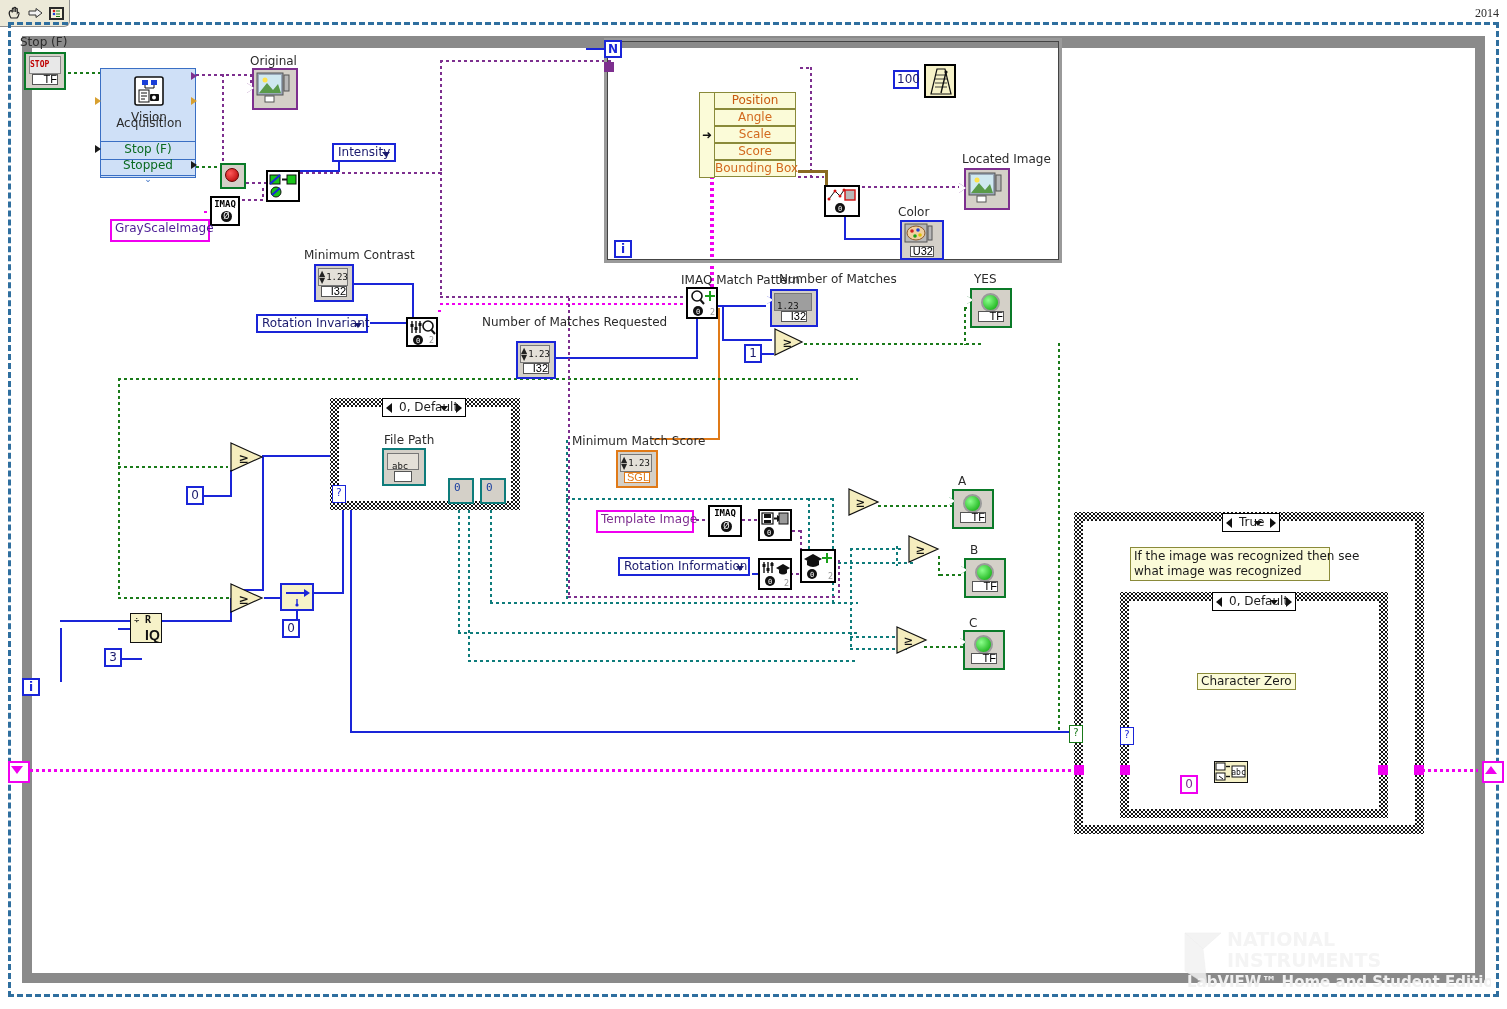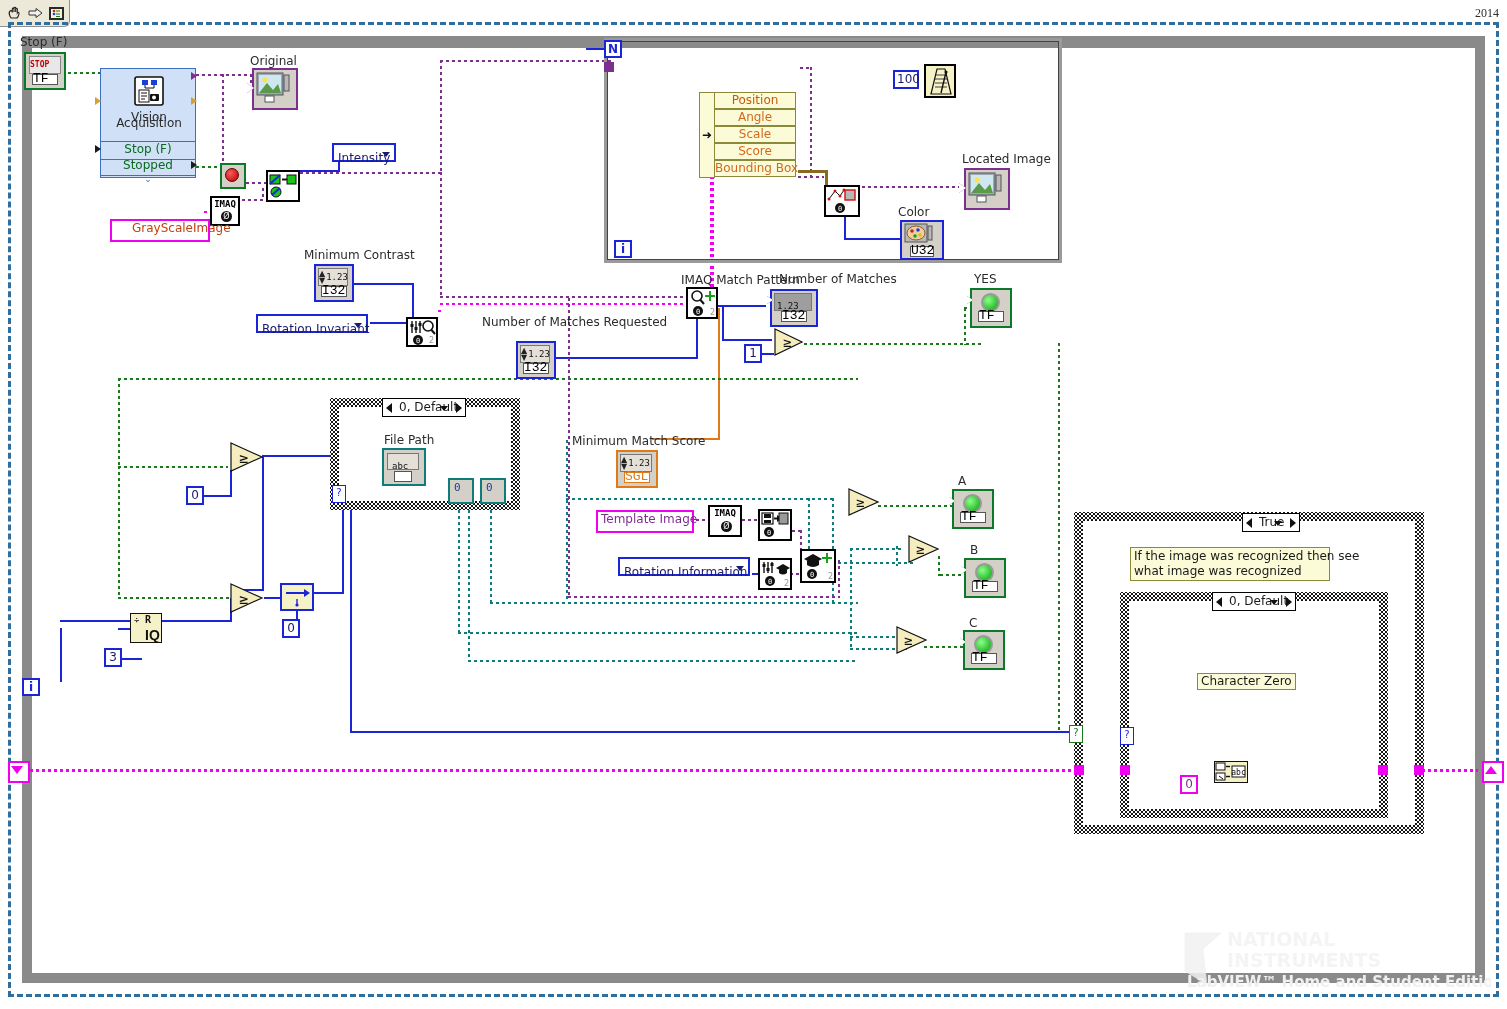--- a/index.html
+++ b/index.html
@@ -19,35 +19,35 @@
   #whileinner{left:22px;top:36px;width:1463px;height:947px;box-sizing:border-box;
               border:10px solid #8a8a8a;border-top-width:12px;background:#ffffff;}
   
   .lbl{font-size:12px;color:#2b2b2b;white-space:pre;line-height:13px;}
   .greenfr{border:2px solid #0a7a28;background:#d4d0c8;}
   .bluefr{border:2px solid #1a25d8;background:#d4d0c8;}
   .purplefr{border:2px solid #7d2f8f;background:#d4d0c8;}
   .tealfr{border:2px solid #0e7c7b;background:#d4d0c8;}
   .orangefr{border:2px solid #e07a18;background:#d4d0c8;}
   .magfr{border:2px solid #f000f0;background:#ffffff;}
-  .tt{font-size:13px;text-align:left;line-height:8px;font-family:Liberation Mono, monospace;}
+  .tt{font-size:11px;text-align:right;line-height:8px;font-family:Liberation Sans, sans-serif;}
   
   .w{position:absolute;}
   .wv{width:2px;} .wh{height:2px;}
   .blue{background:#1a25d8;} .orange{background:#e07a18;} .olive{background:#7a7a00;}
   .dotgreen{background-image:repeating-linear-gradient(90deg,#1a7a1a 0 3px,transparent 3px 6px);}
   .dotgreenv{background-image:repeating-linear-gradient(180deg,#1a7a1a 0 3px,transparent 3px 6px);}
   .dotpurple{background-image:repeating-linear-gradient(90deg,#7d2f8f 0 3px,transparent 3px 6px);}
   .dotpurplev{background-image:repeating-linear-gradient(180deg,#7d2f8f 0 3px,transparent 3px 6px);}
   .dotteal{background-image:repeating-linear-gradient(90deg,#0e7c7b 0 3px,transparent 3px 6px);}
   .dottealv{background-image:repeating-linear-gradient(180deg,#0e7c7b 0 3px,transparent 3px 6px);}
   .dotmag{background-image:repeating-linear-gradient(90deg,#f000f0 0 3px,transparent 3px 6px);}
   
   .ring{box-sizing:border-box;border:2px solid #1a25d8;background:#ffffff;color:#1a1a6e;
-        font-size:12px;padding:6px 16px 0 4px;height:19px;line-height:15px;white-space:nowrap;}
+        font-size:12px;padding:0 16px 0 4px;height:19px;line-height:15px;white-space:nowrap;}
   .ring:after{content:"";position:absolute;right:4px;top:7px;border-left:4px solid transparent;
         border-right:4px solid transparent;border-top:5px solid #1a1a6e;}
   
   .konst{box-sizing:border-box;border:2px solid #1a25d8;background:#ffffff;color:#1a1a6e;
          font-size:12px;text-align:center;line-height:15px;height:19px;min-width:16px;padding:0 2px;}
   .konstmag{box-sizing:border-box;border:2px solid #f000f0;background:#ffffff;color:#7d2f8f;
          font-size:12px;text-align:center;line-height:15px;height:19px;min-width:16px;padding:0 2px;}
   
   .node{box-sizing:border-box;border:2px solid #000;background:#ffffff;}
   
@@ -299,21 +299,21 @@
 <div class="abs greenfr" style="left:220px;top:163px;width:22px;height:22px;">
   <div style="position:absolute;left:3px;top:3px;width:12px;height:12px;border-radius:50%;background:radial-gradient(circle at 35% 35%,#ff5a5a,#b00000);border:1px solid #600;"></div>
 </div>
 
 <div class="abs node" style="left:210px;top:196px;width:30px;height:30px;">
   <div style="position:absolute;left:0;top:1px;width:26px;text-align:center;font-size:9px;font-weight:bold;font-family:'DejaVu Sans Mono',monospace;">IMAQ</div>
   <div style="position:absolute;left:9px;top:13px;width:11px;height:11px;border-radius:50%;background:#111;color:#fff;font-size:8px;text-align:center;line-height:11px;">Ø</div>
 </div>
 
 <div class="abs magfr" style="left:110px;top:219px;width:96px;height:19px;">
-  <span class="lbl" style="position:absolute;left:3px;top:1px;color:#c2410c;margin-left:17px;">GrayScaleImage</span>
+  <span class="lbl" style="position:absolute;left:3px;top:1px;color:#4c1d95;">GrayScaleImage</span>
 </div>
 
 <div class="abs node" style="left:266px;top:170px;width:34px;height:32px;">
   <svg width="30" height="28" style="position:absolute;left:0;top:0;">
     <rect x="2" y="3" width="10" height="9" fill="#19c419" stroke="#111"></rect>
     <path d="M2 12 L12 3" stroke="#1a25d8" stroke-width="2"></path>
     <path d="M14 7.5 h5" stroke="#111" stroke-width="2"></path>
     <polygon points="19,4 24,7.5 19,11" fill="#111"></polygon>
     <rect x="19" y="3" width="9" height="9" fill="#19c419" stroke="#111"></rect>
     <circle cx="8" cy="20" r="5" fill="#19c419" stroke="#111"></circle>
@@ -628,21 +628,21 @@
 <div class="abs lbl" style="left:969px;top:617px;">C</div>
 <div class="abs greenfr" style="left:963px;top:630px;width:38px;height:36px;">
   <div style="position:absolute;left:9px;top:3px;width:15px;height:15px;border-radius:50%;background:radial-gradient(circle at 35% 35%,#8cff8c,#00a000);border:2px solid #9a9a9a;"></div>
   <div style="position:absolute;left:6px;top:21px;width:24px;height:9px;border:1px solid #555;background:#fff;" class="tt">TF</div>
   <span class="abs" style="left:-5px;top:6px;width:0;height:0;border-top:4px solid transparent;border-bottom:4px solid transparent;border-left:6px solid #fff;filter:drop-shadow(0 0 0 #0a7a28);"></span>
 </div>
 
 <div class="abs casefr" style="left:1074px;top:512px;width:350px;height:322px;">
   <div class="caseinner"></div>
 </div>
-<div class="abs selbar" style="left:1222px;top:513px;width:58px;margin-left:20px;">
+<div class="abs selbar" style="left:1222px;top:513px;width:58px;">
   <span class="selarrL"></span>
   <span>True</span>
   <span class="selcar"></span>
   <span class="selarrR"></span>
 </div>
 
 <div class="abs comment" style="left:1130px;top:547px;width:200px;"><span>If the image was recognized then see
 what image was recognized</span></div>
 
 <div class="abs casefr" style="left:1120px;top:592px;width:268px;height:226px;">

